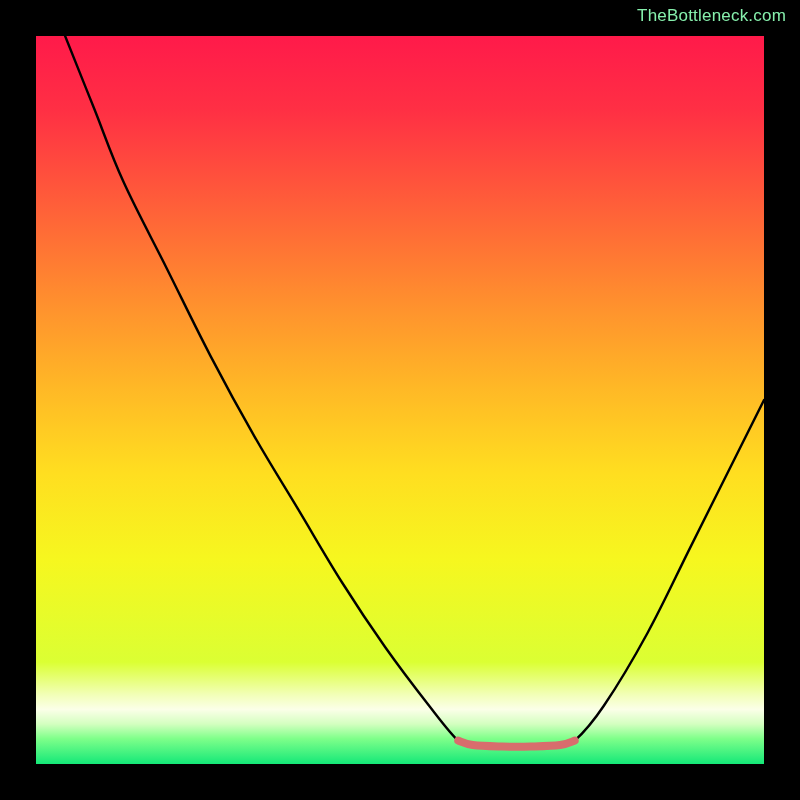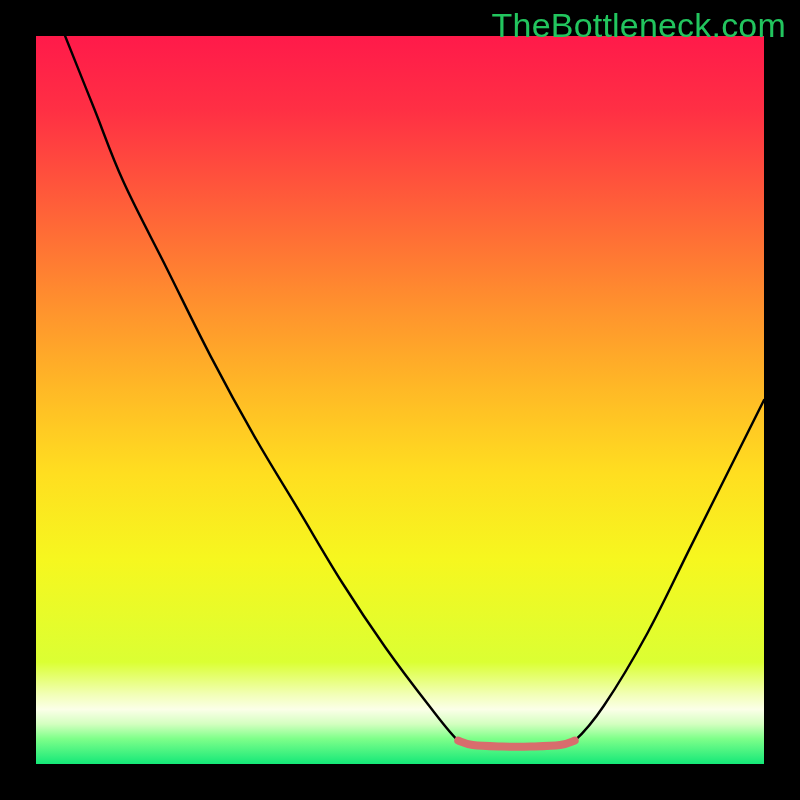--- a/index.html
+++ b/index.html
@@ -14,22 +14,22 @@
   .frame {
     position: relative;
     width: 800px;
     height: 800px;
     background: #000;
   }
   .watermark {
     position: absolute;
     top: 6px;
     right: 14px;
-    color: #22c55e;
-    font-size: 34px;
+    color: #86efac;
+    font-size: 17px;
     font-weight: 500;
     letter-spacing: 0.2px;
     z-index: 10;
   }
   .plot-area {
     position: absolute;
     left: 36px;
     top: 36px;
     width: 728px;
     height: 728px;

